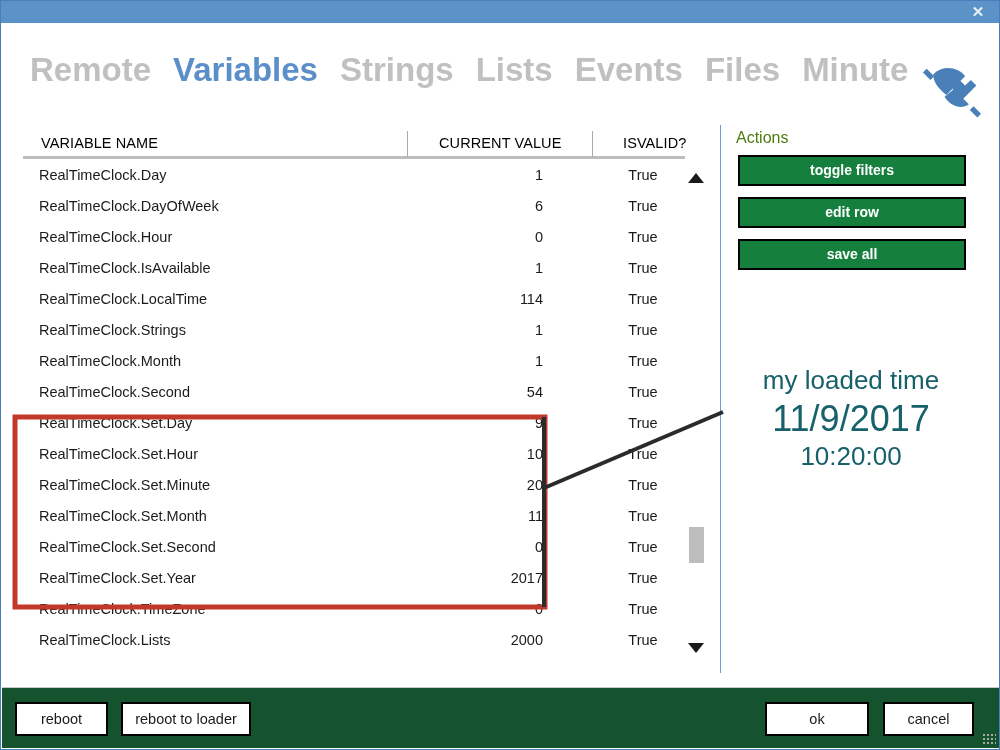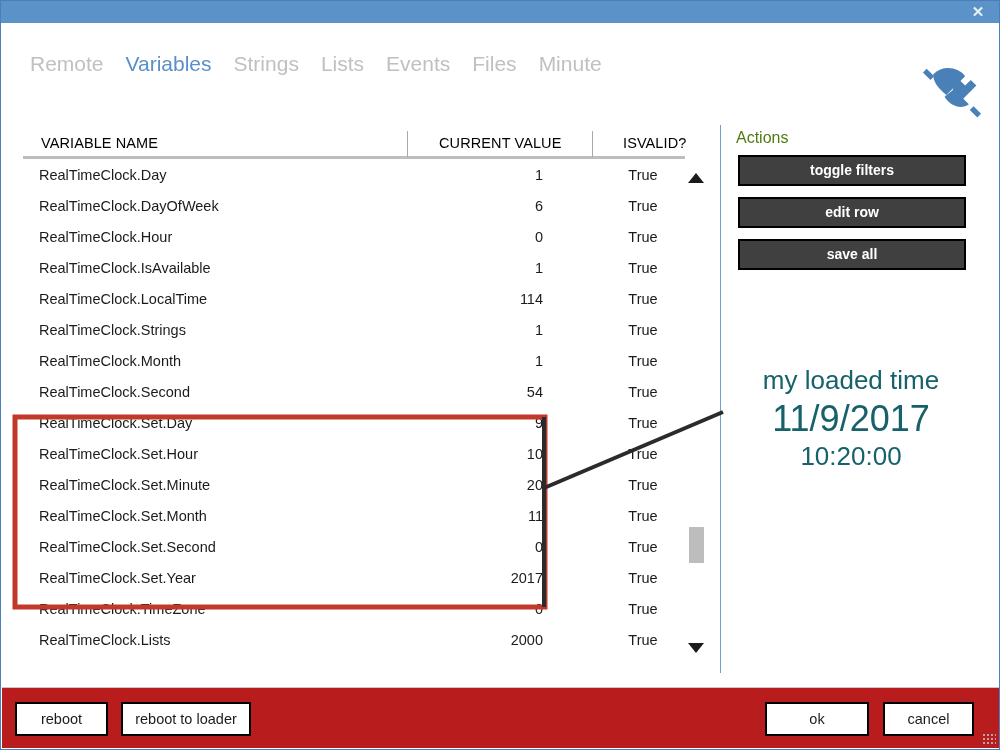--- a/index.html
+++ b/index.html
@@ -40,22 +40,22 @@
     position: absolute; left: 0; top: 22px;
     width: 1000px; height: 90px;
     background: #ffffff;
   }
   .tabs {
     position: absolute; left: 18px; top: 30px;
     display: flex; align-items: baseline;
     gap: 0px;
   }
   .tab {
-    font-size: 21px;
-    font-weight: 400;
+    font-size: 33px;
+    font-weight: 700;
     color: #c0c0c0;
     padding: 0 11px;
     line-height: 1.05;
     cursor: pointer;
     white-space: nowrap;
     font-family: "Liberation Sans", sans-serif;
   }
   .tab.active { color: #5b8fc9; }
 
   .plug-icon {
@@ -173,21 +173,21 @@
   .actions-title {
     font-size: 16px;
     color: #4d7c0f;
     margin-bottom: 8px;
     font-family: "Liberation Sans", sans-serif;
   }
   .act-btn {
     display: block;
     width: 228px; height: 31px;
     margin: 0 0 11px 2px;
-    background: #404040;
+    background: #15803d;
     border: 2px solid #000000;
     color: #ffffff;
     font-size: 14px; font-weight: bold;
     text-align: center;
     line-height: 27px;
     cursor: pointer;
     font-family: "Liberation Sans", sans-serif;
     padding: 0;
   }
 
@@ -210,21 +210,21 @@
     left: 0; top: 0;
     width: 1000px; height: 750px;
     pointer-events: none;
   }
 
   
   .footer {
     position: absolute;
     left: 1px; bottom: 1px;
     width: 998px; height: 61px;
-    background: #b91c1c;
+    background: #14532d;
     border-top: 1px solid #c8c8c8;
   }
   .ft-btn {
     position: absolute;
     top: 14px; height: 34px;
     background: #ffffff;
     border: 2px solid #000000;
     font-size: 14.5px;
     color: #1b1b1b;
     cursor: pointer;

